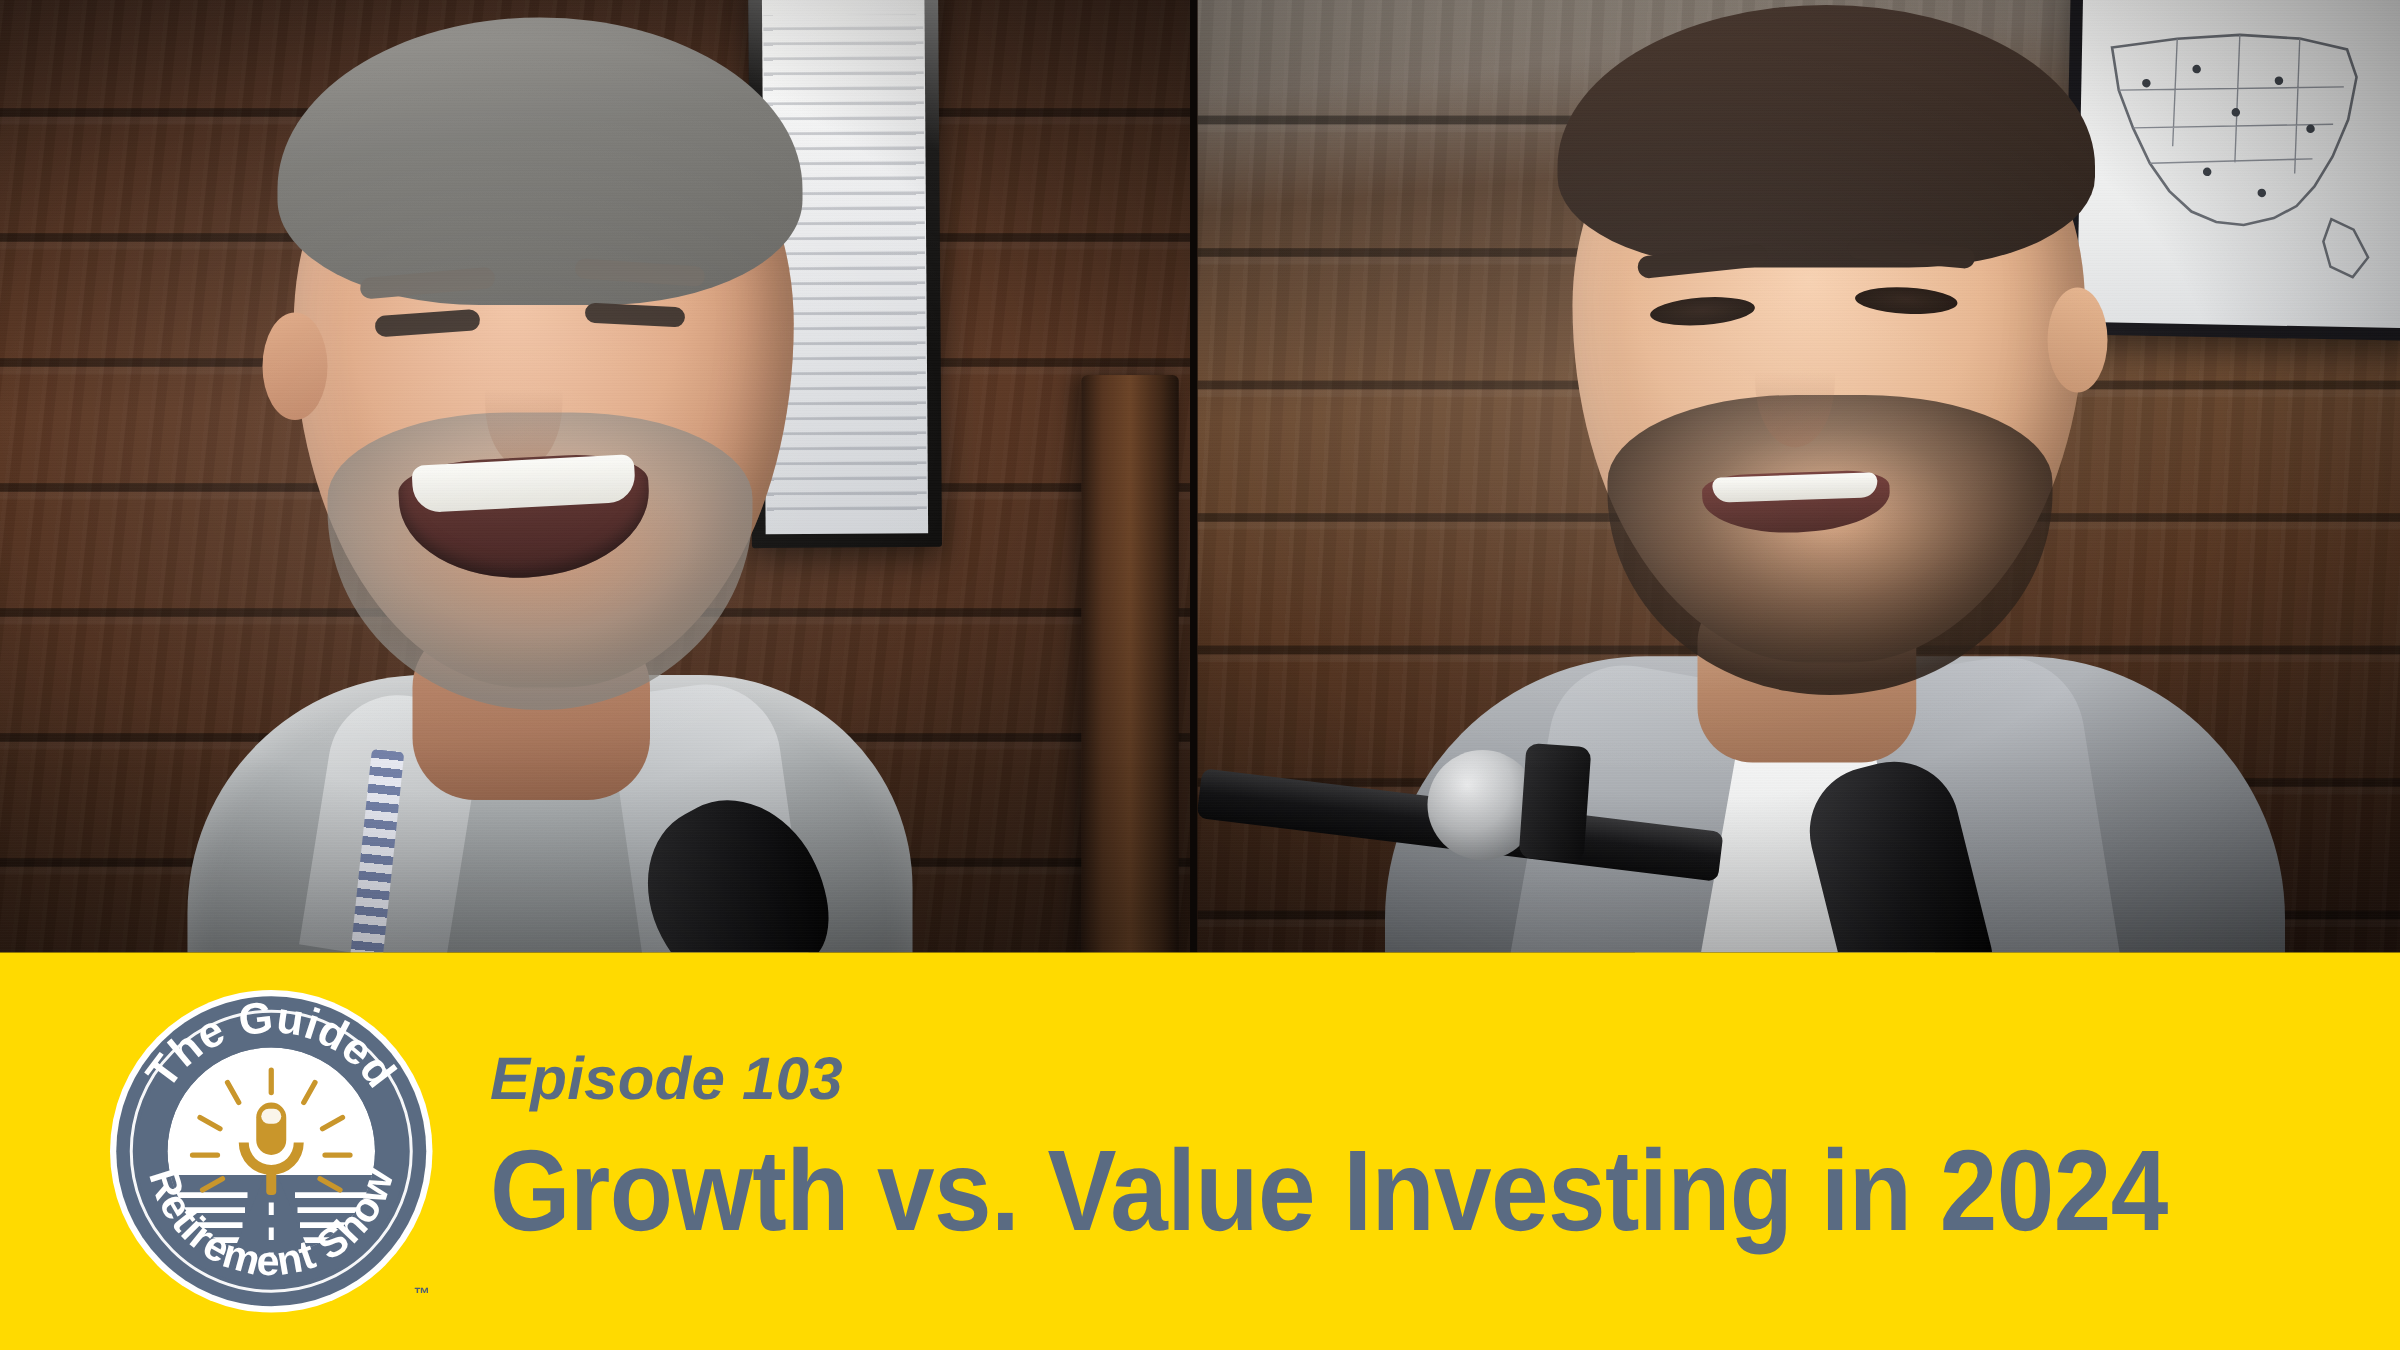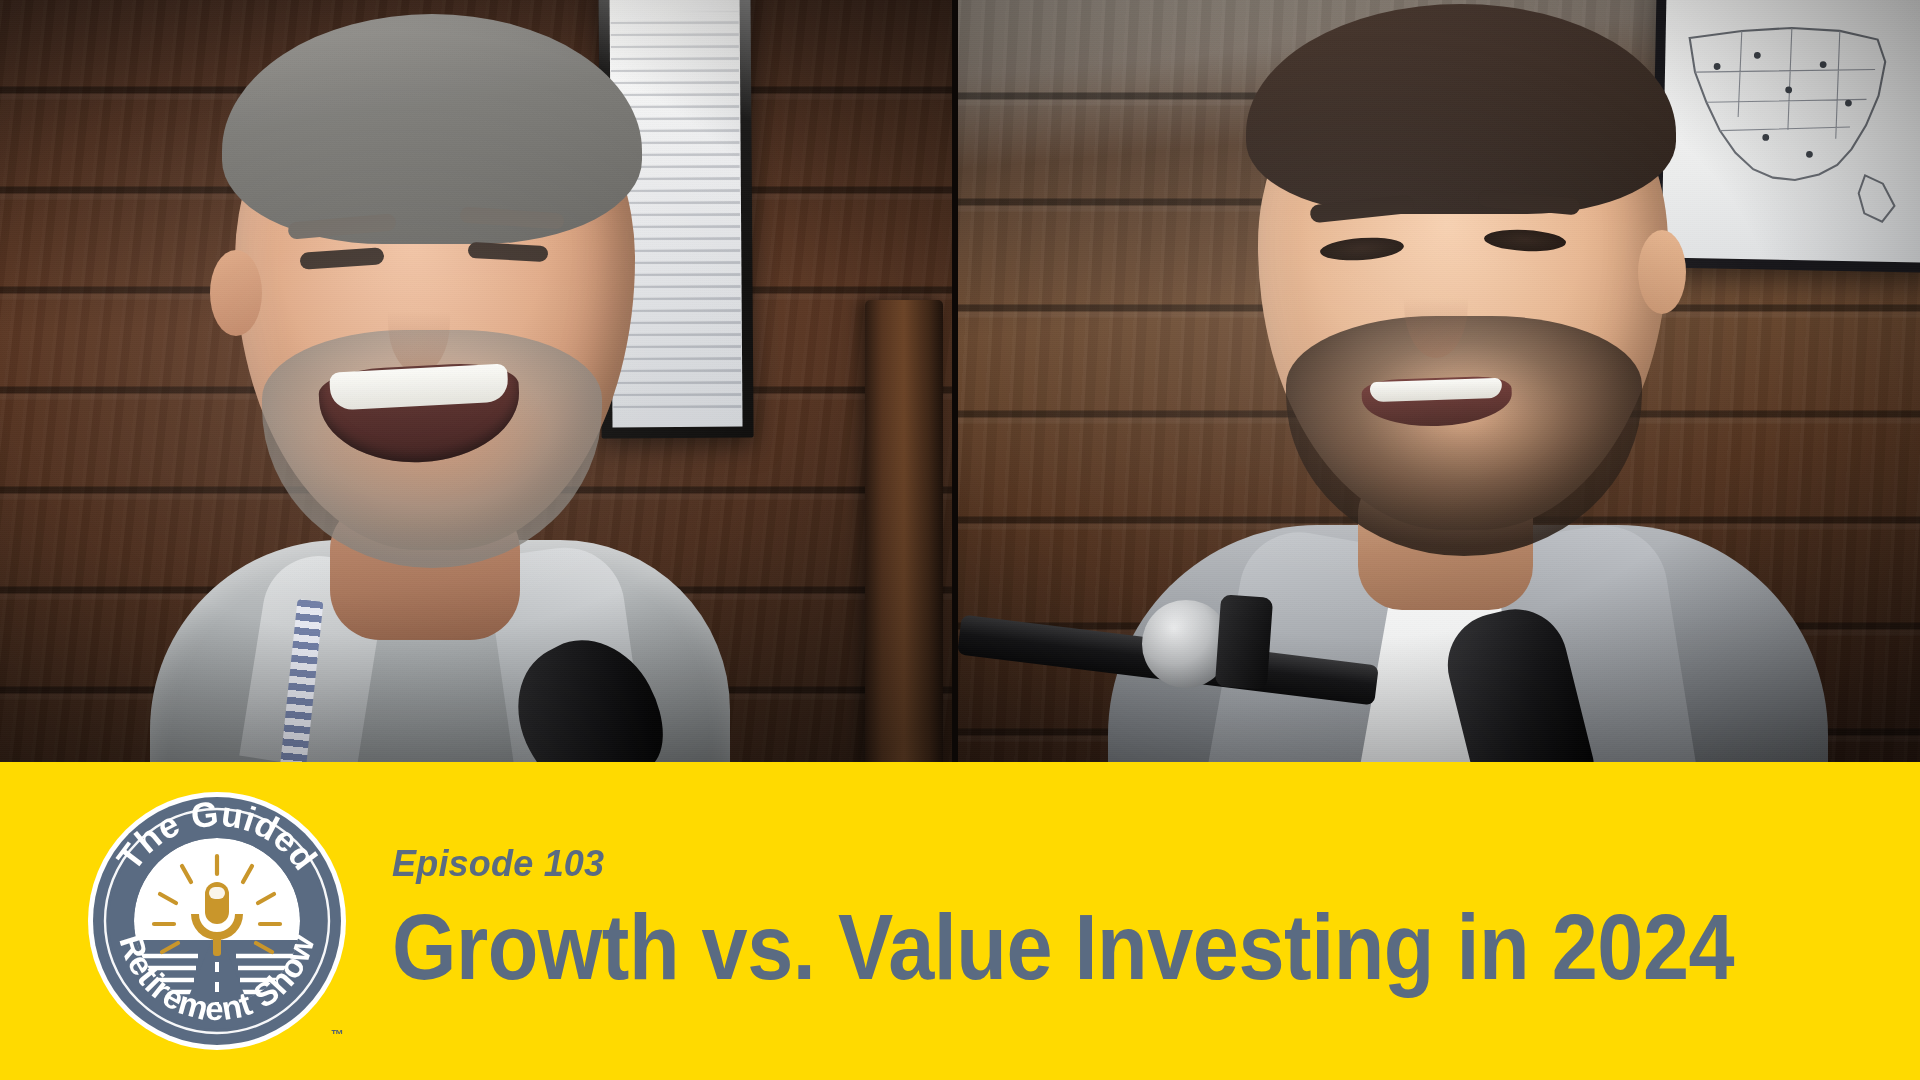--- a/index.html
+++ b/index.html
@@ -280,21 +280,21 @@
   }
 
   
   .logo-wrap { position:relative; width:262px; height:262px; margin-left:86px; flex:0 0 auto; }
   .logo-wrap svg { width:262px; height:262px; display:block; }
 
   .banner-text { margin-left:44px; display:flex; flex-direction:column; justify-content:center; }
   .episode-label {
     font-family:"Liberation Sans", sans-serif;
     font-style:italic; font-weight:bold;
-    font-size:36px; letter-spacing:0.2px;
+    font-size:48px; letter-spacing:0.2px;
     color:#5A6B82; line-height:1;
     margin-bottom:18px;
   }
   .episode-title {
     font-family:"Liberation Sans Narrow","Liberation Sans", sans-serif;
     font-weight:bold; font-size:92px; line-height:1.04;
     color:#5A6B82; white-space:nowrap;
     transform:scaleX(0.90); transform-origin:left center;
     letter-spacing:-0.5px;
   }

